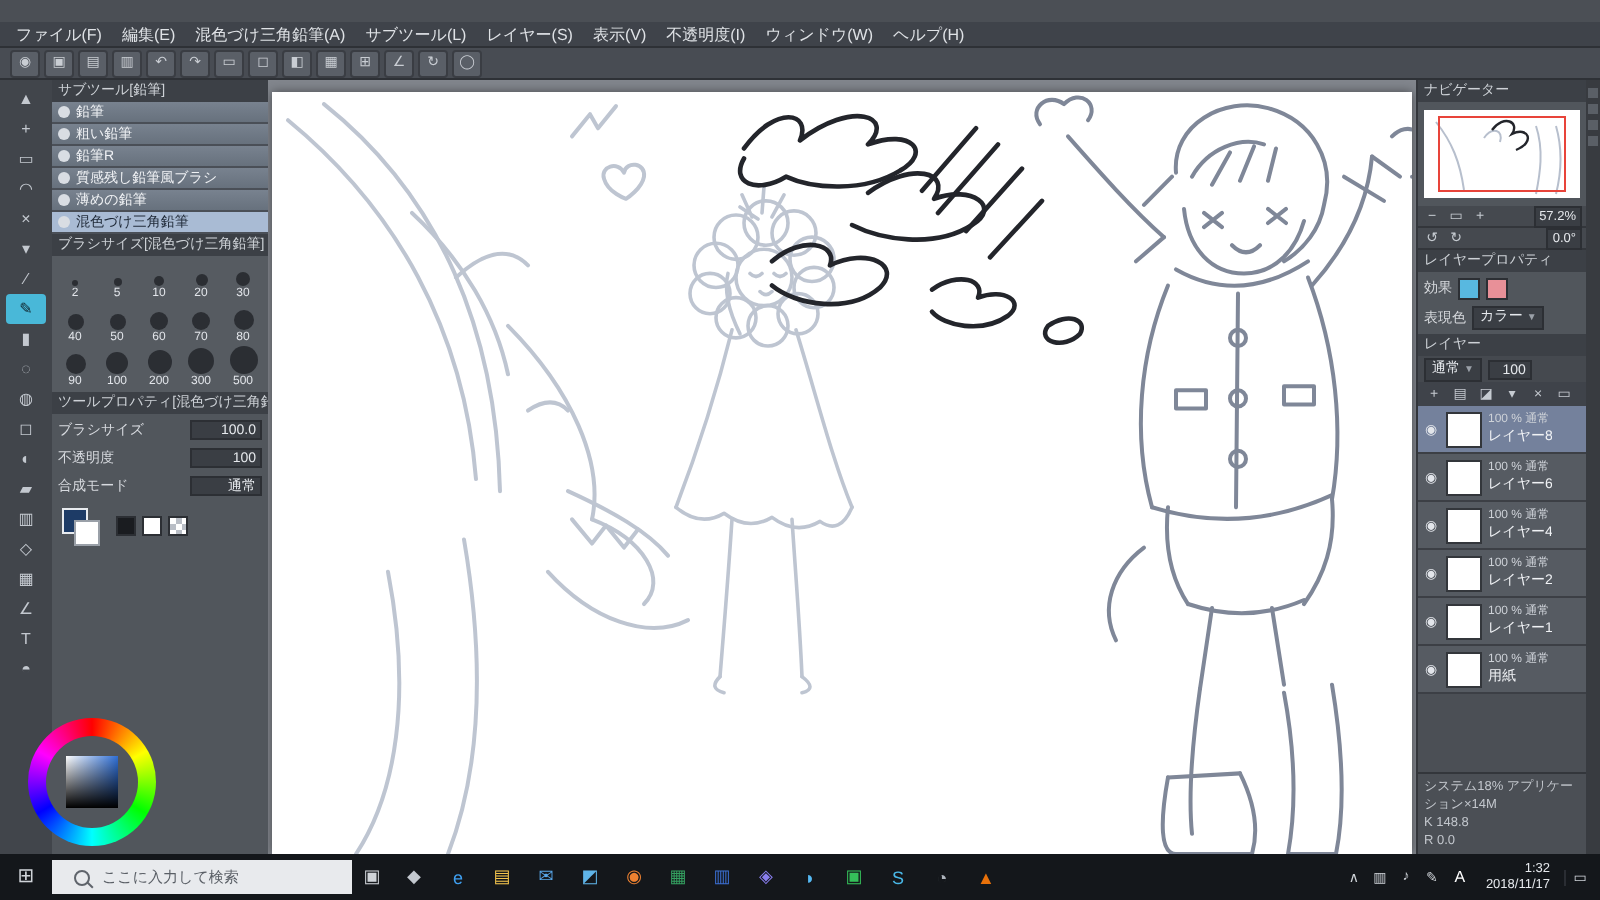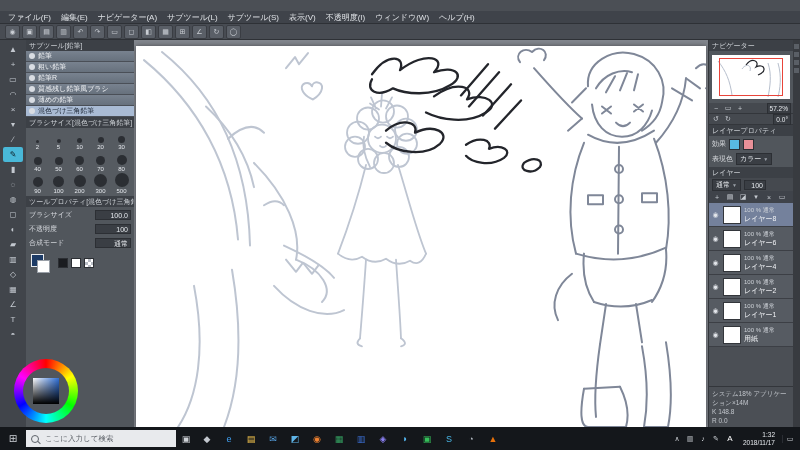--- a/index.html
+++ b/index.html
@@ -78,21 +78,21 @@
   .lthumb{width:16px;height:16px;background:#fff;border:1px solid #33363b;flex:none;}
   .ltext{display:flex;flex-direction:column;overflow:hidden;}
   .lmeta{font-size:6px;color:#ced2d8;line-height:8px;white-space:nowrap;}
   .lname{font-size:7px;line-height:9px;white-space:nowrap;color:#f0f2f5;}
   .status{margin-top:auto;padding:2px 3px;font-size:6.5px;color:#c2c6cc;border-top:1px solid #33363b;line-height:9px;}
   .dockstrip{width:7px;background:#383b40;display:flex;flex-direction:column;align-items:center;gap:3px;padding-top:4px;flex:none;}
   .dock-dot{width:5px;height:5px;background:#5a5f66;flex:none;}
   
   .taskbar{position:absolute;left:0;right:0;bottom:0;height:23px;background:#14171b;display:flex;align-items:center;}
   .start{width:26px;text-align:center;color:#cfd3d8;font-size:10px;}
-  .search{width:150px;height:17px;background:#e8eaed;display:flex;align-items:center;gap:4px;padding:0 5px;box-sizing:border-box;}
+  .search{width:150px;height:17px;background:#e8eaed;display:flex;align-items:center;gap:4px;padding:0 11px;box-sizing:border-box;}
   .mag{width:6px;height:6px;border:1px solid #5f646b;border-radius:50%;position:relative;flex:none;}
   .mag::after{content:"";position:absolute;width:4px;height:1px;background:#5f646b;transform:rotate(45deg);right:-3px;bottom:-1px;}
   .search-input{border:0;background:transparent;font-size:7.5px;color:#333;width:118px;outline:none;font-family:inherit;}
   .search-input::placeholder{color:#5a5f66;}
   .tv-icon{width:20px;text-align:center;color:#cfd3d8;font-size:9px;}
   .apps{display:flex;height:100%;align-items:center;}
   .app{width:22px;height:100%;display:flex;align-items:center;justify-content:center;font-size:9px;}
   .tray{margin-left:auto;display:flex;align-items:center;gap:3px;padding-right:3px;}
   .tray-icon{font-size:7px;color:#cfd3d8;width:10px;text-align:center;}
   .ime{font-size:8px;color:#fff;width:12px;text-align:center;}
@@ -102,23 +102,23 @@
 </head>
 <body>
 
 <div id="root">
 
 
   <div class="menubar">
 
   <span class="menu-item">ファイル(F)</span>
       <span class="menu-item">編集(E)</span>
-      <span class="menu-item">ナビゲーター(A)</span>
+      <span class="menu-item">混色づけ三角鉛筆(A)</span>
       <span class="menu-item">サブツール(L)</span>
-      <span class="menu-item">サブツール(S)</span>
+      <span class="menu-item">レイヤー(S)</span>
       <span class="menu-item">表示(V)</span>
       <span class="menu-item">不透明度(I)</span>
       <span class="menu-item">ウィンドウ(W)</span>
       <span class="menu-item">ヘルプ(H)</span>
     </div>
 
   <div class="toolbar">
 
   <span class="tb-icon">◉</span>
       <span class="tb-icon">▣</span>

